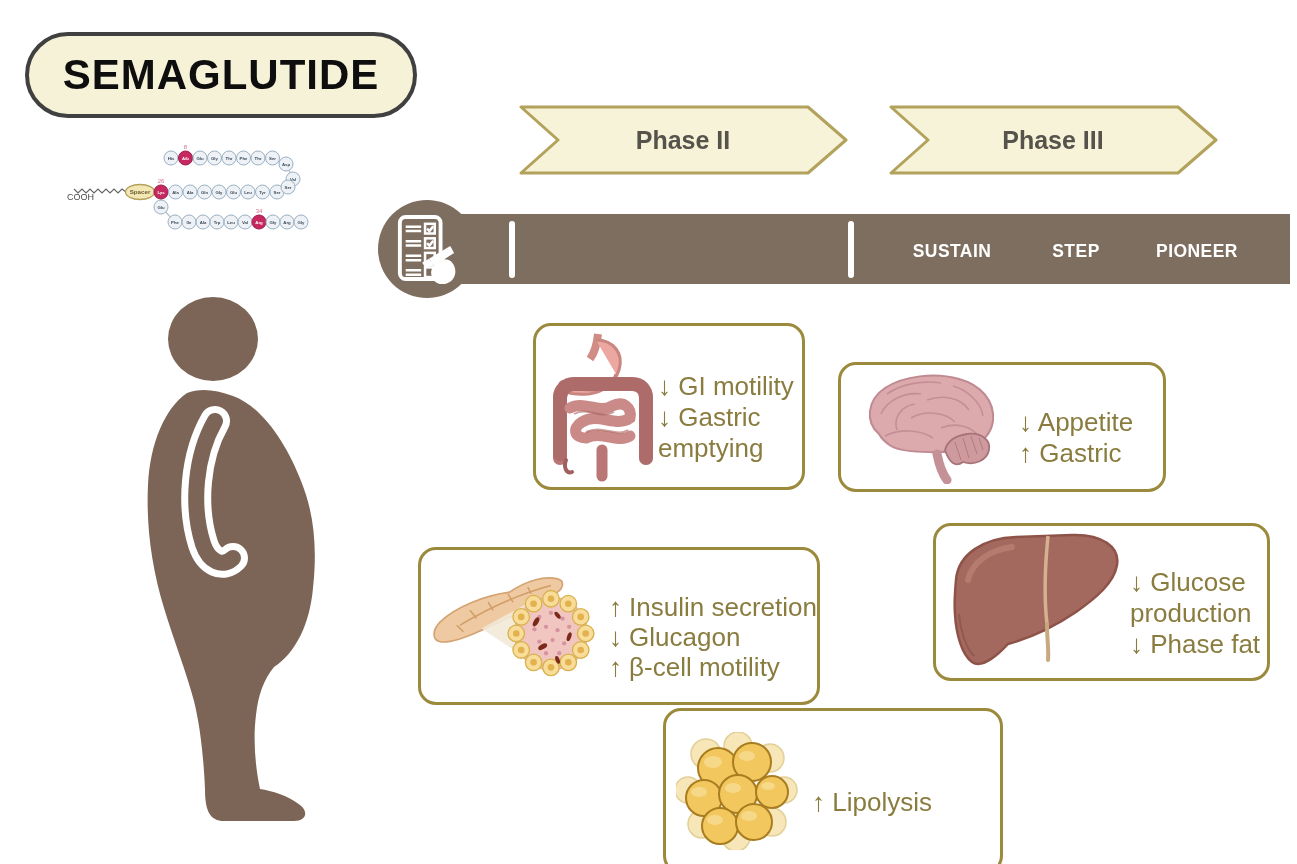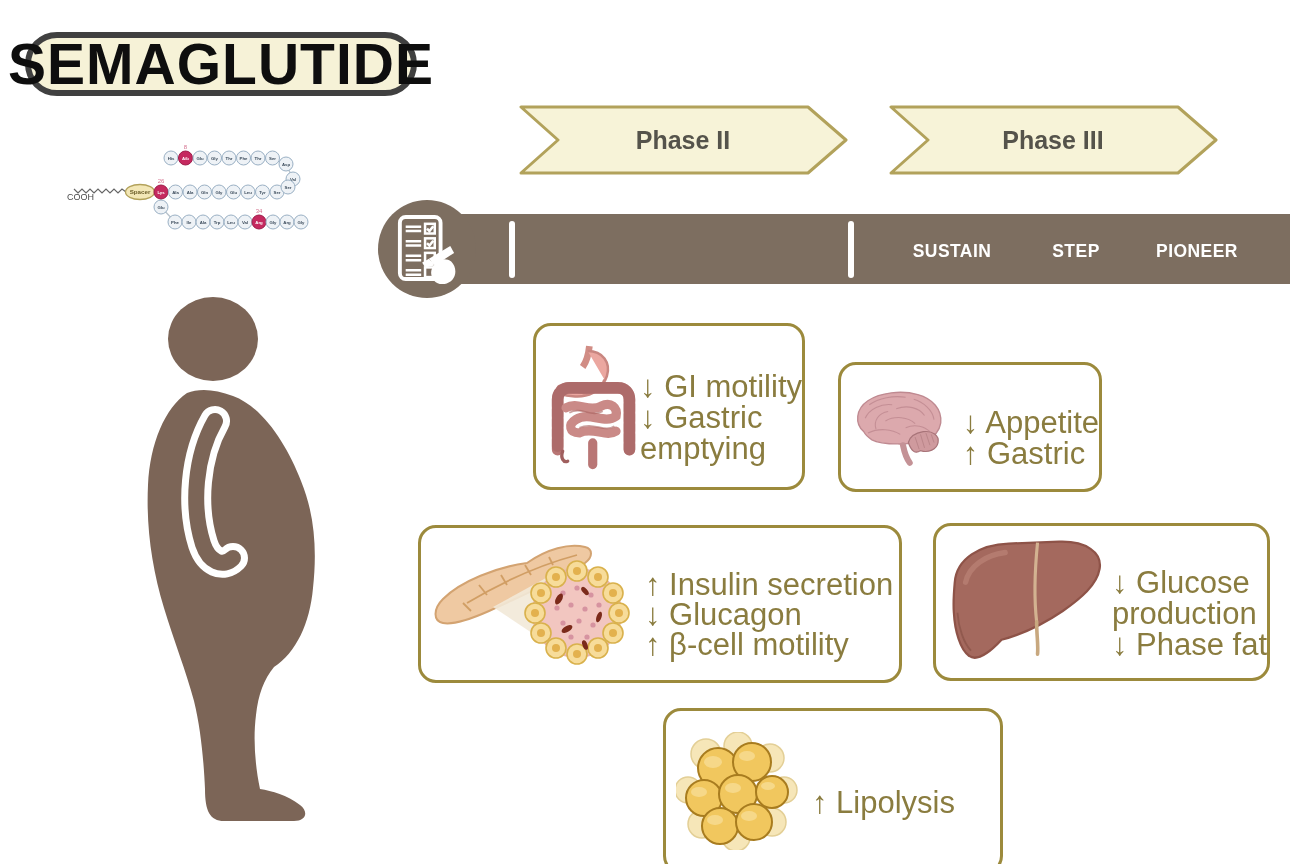--- a/index.html
+++ b/index.html
@@ -2,24 +2,24 @@
 <html><head>
 <meta charset="utf-8">
 <style>
   html,body { margin:0; padding:0; background:#ffffff; }
   #canvas {
     position:relative; width:1297px; height:864px; background:#ffffff;
     font-family:"Liberation Sans", sans-serif; overflow:hidden;
   }
   
   #title-pill {
-    position:absolute; left:25px; top:32px; width:392px; height:64px;
-    background:#f6f2d7; border:6px solid #404040; border-radius:48px;
+    position:absolute; left:25px; top:32px; width:392px; height:86px;
+    background:#f6f2d7; border:4px solid #404040; border-radius:48px;
     display:flex; align-items:center; justify-content:center;
-    font-size:57px; font-weight:bold; color:#0e0e0e; letter-spacing:1px;
+    font-size:42px; font-weight:bold; color:#0e0e0e; letter-spacing:1px;
     box-sizing:border-box;
   }
   
   .phase-arrow { position:absolute; top:104px; width:332px; height:72px; }
   .phase-arrow text {
     font-family:"Liberation Sans",sans-serif; font-size:25px; font-weight:bold; fill:#55534b;
   }
   
   #timeline-circle {
     position:absolute; left:378px; top:200px; width:98px; height:98px;
@@ -35,21 +35,21 @@
   }
   .trial-label {
     position:absolute; top:240px; color:#ffffff; font-weight:bold; font-size:19px;
     letter-spacing:0.5px; transform:translateX(-50%) scaleX(0.92); white-space:nowrap;
   }
   
   .effect-box {
     position:absolute; background:#ffffff; border:3px solid #9c8a3c; border-radius:18px;
     display:flex; align-items:center; box-sizing:border-box;
   }
-  .box-text { font-size:31px; color:#8a7c3f; line-height:31px; white-space:nowrap;margin-top:22px; }
+  .box-text { font-size:26px; color:#8a7c3f; line-height:31px; white-space:nowrap;margin-top:22px; }
   .box-text.center { text-align:left; }
   
   #peptide-svg { position:absolute; left:66px; top:138px; }
   #peptide-svg text { font-family:"Liberation Sans",sans-serif; }
   
   #body-figure { position:absolute; left:143px; top:293px; }
 </style>
 </head>
 <body>
 <div id="canvas">
@@ -203,35 +203,35 @@
       <path d="M56,118 L56,144" stroke="#b97675" stroke-width="11" stroke-linecap="round"></path>
       <path d="M20,128 C17,136 21,142 26,140" fill="none" stroke="#a05f5e" stroke-width="4" stroke-linecap="round"></path>
     </svg>
     <div class="box-text" style="margin-left:4px">
       <div>↓ GI motility</div>
       <div>↓ Gastric</div>
       <div>emptying</div>
     </div>
   </div>
 
-  <div class="effect-box" style="left:838px; top:362px; width:264px; height:130px;">
+  <div class="effect-box" style="left:838px; top:362px; width:328px; height:130px;padding-left:8px;">
     <svg width="148" height="114" viewBox="0 0 148 114" style="margin-left:8px">
       <path d="M22,64 C8,52 10,30 28,18 C46,6 78,2 102,9 C124,15 138,31 136,51 C134,64 126,72 114,77 C96,84 48,84 34,76 C28,72 24,68 22,64 Z" fill="#dca9ad" stroke="#bf8a91" stroke-width="2"></path>
       <path d="M30,24 C44,14 66,10 84,13 M24,44 C30,30 48,22 64,24 M40,60 C36,48 44,36 58,34 M70,30 C86,24 104,28 112,40 M96,16 C110,20 124,32 126,46 M54,48 C68,40 88,42 98,52 M28,66 C44,58 64,60 76,68 M84,58 C98,52 112,56 120,64" fill="none" stroke="#bf8a91" stroke-width="1.6" opacity="0.85"></path>
       <path d="M88,80 C92,92 98,98 106,92 C118,96 130,90 132,80 C134,70 124,62 110,64 C98,66 90,72 88,80 Z" fill="#cf9a9e" stroke="#a87479" stroke-width="1.8"></path>
       <path d="M98,72 L104,90 M106,68 L112,88 M114,66 L120,84 M122,68 L126,80" stroke="#a87479" stroke-width="1" opacity="0.8"></path>
       <path d="M80,84 C82,94 84,102 90,110" fill="none" stroke="#c49296" stroke-width="9" stroke-linecap="round"></path>
     </svg>
     <div class="box-text" style="margin-left:14px">
       <div>↓ Appetite</div>
       <div>↑ Gastric</div>
     </div>
   </div>
 
-  <div class="effect-box" style="left:418px; top:525px; width:484px; height:158px;">
+  <div class="effect-box" style="left:418px; top:547px; width:402px; height:158px;">
     <svg width="208" height="142" viewBox="0 0 208 142" style="margin-left:6px">
       <path d="M100,30 C120,16 142,10 158,14 C166,16 166,24 158,30 C130,48 96,62 62,78 C44,86 26,92 16,90 C6,88 6,76 16,66 C34,48 70,34 100,30 Z" fill="#efc9a2" stroke="#d3a371" stroke-width="2"></path>
       <path d="M150,22 C120,30 80,46 40,70 M60,62 L52,52 M80,52 L74,42 M104,42 L98,32 M126,32 L122,24 M44,78 L36,70" fill="none" stroke="#c99455" stroke-width="1.8" opacity="0.8"></path>
       <path d="M66,74 L128,40 L132,118 Z" fill="#f2e9d8" opacity="0.9"></path>
       <circle cx="150" cy="80" r="44" fill="#f2c6c0" stroke="#e8b5ad" stroke-width="2"></circle>
       <g fill="#f7dc9a" stroke="#d9b14c" stroke-width="1.6">
         <circle cx="150" cy="38" r="10"></circle>
           <circle cx="171" cy="44" r="10"></circle>
           <circle cx="186" cy="60" r="10"></circle>
         <circle cx="192" cy="80" r="10"></circle>

